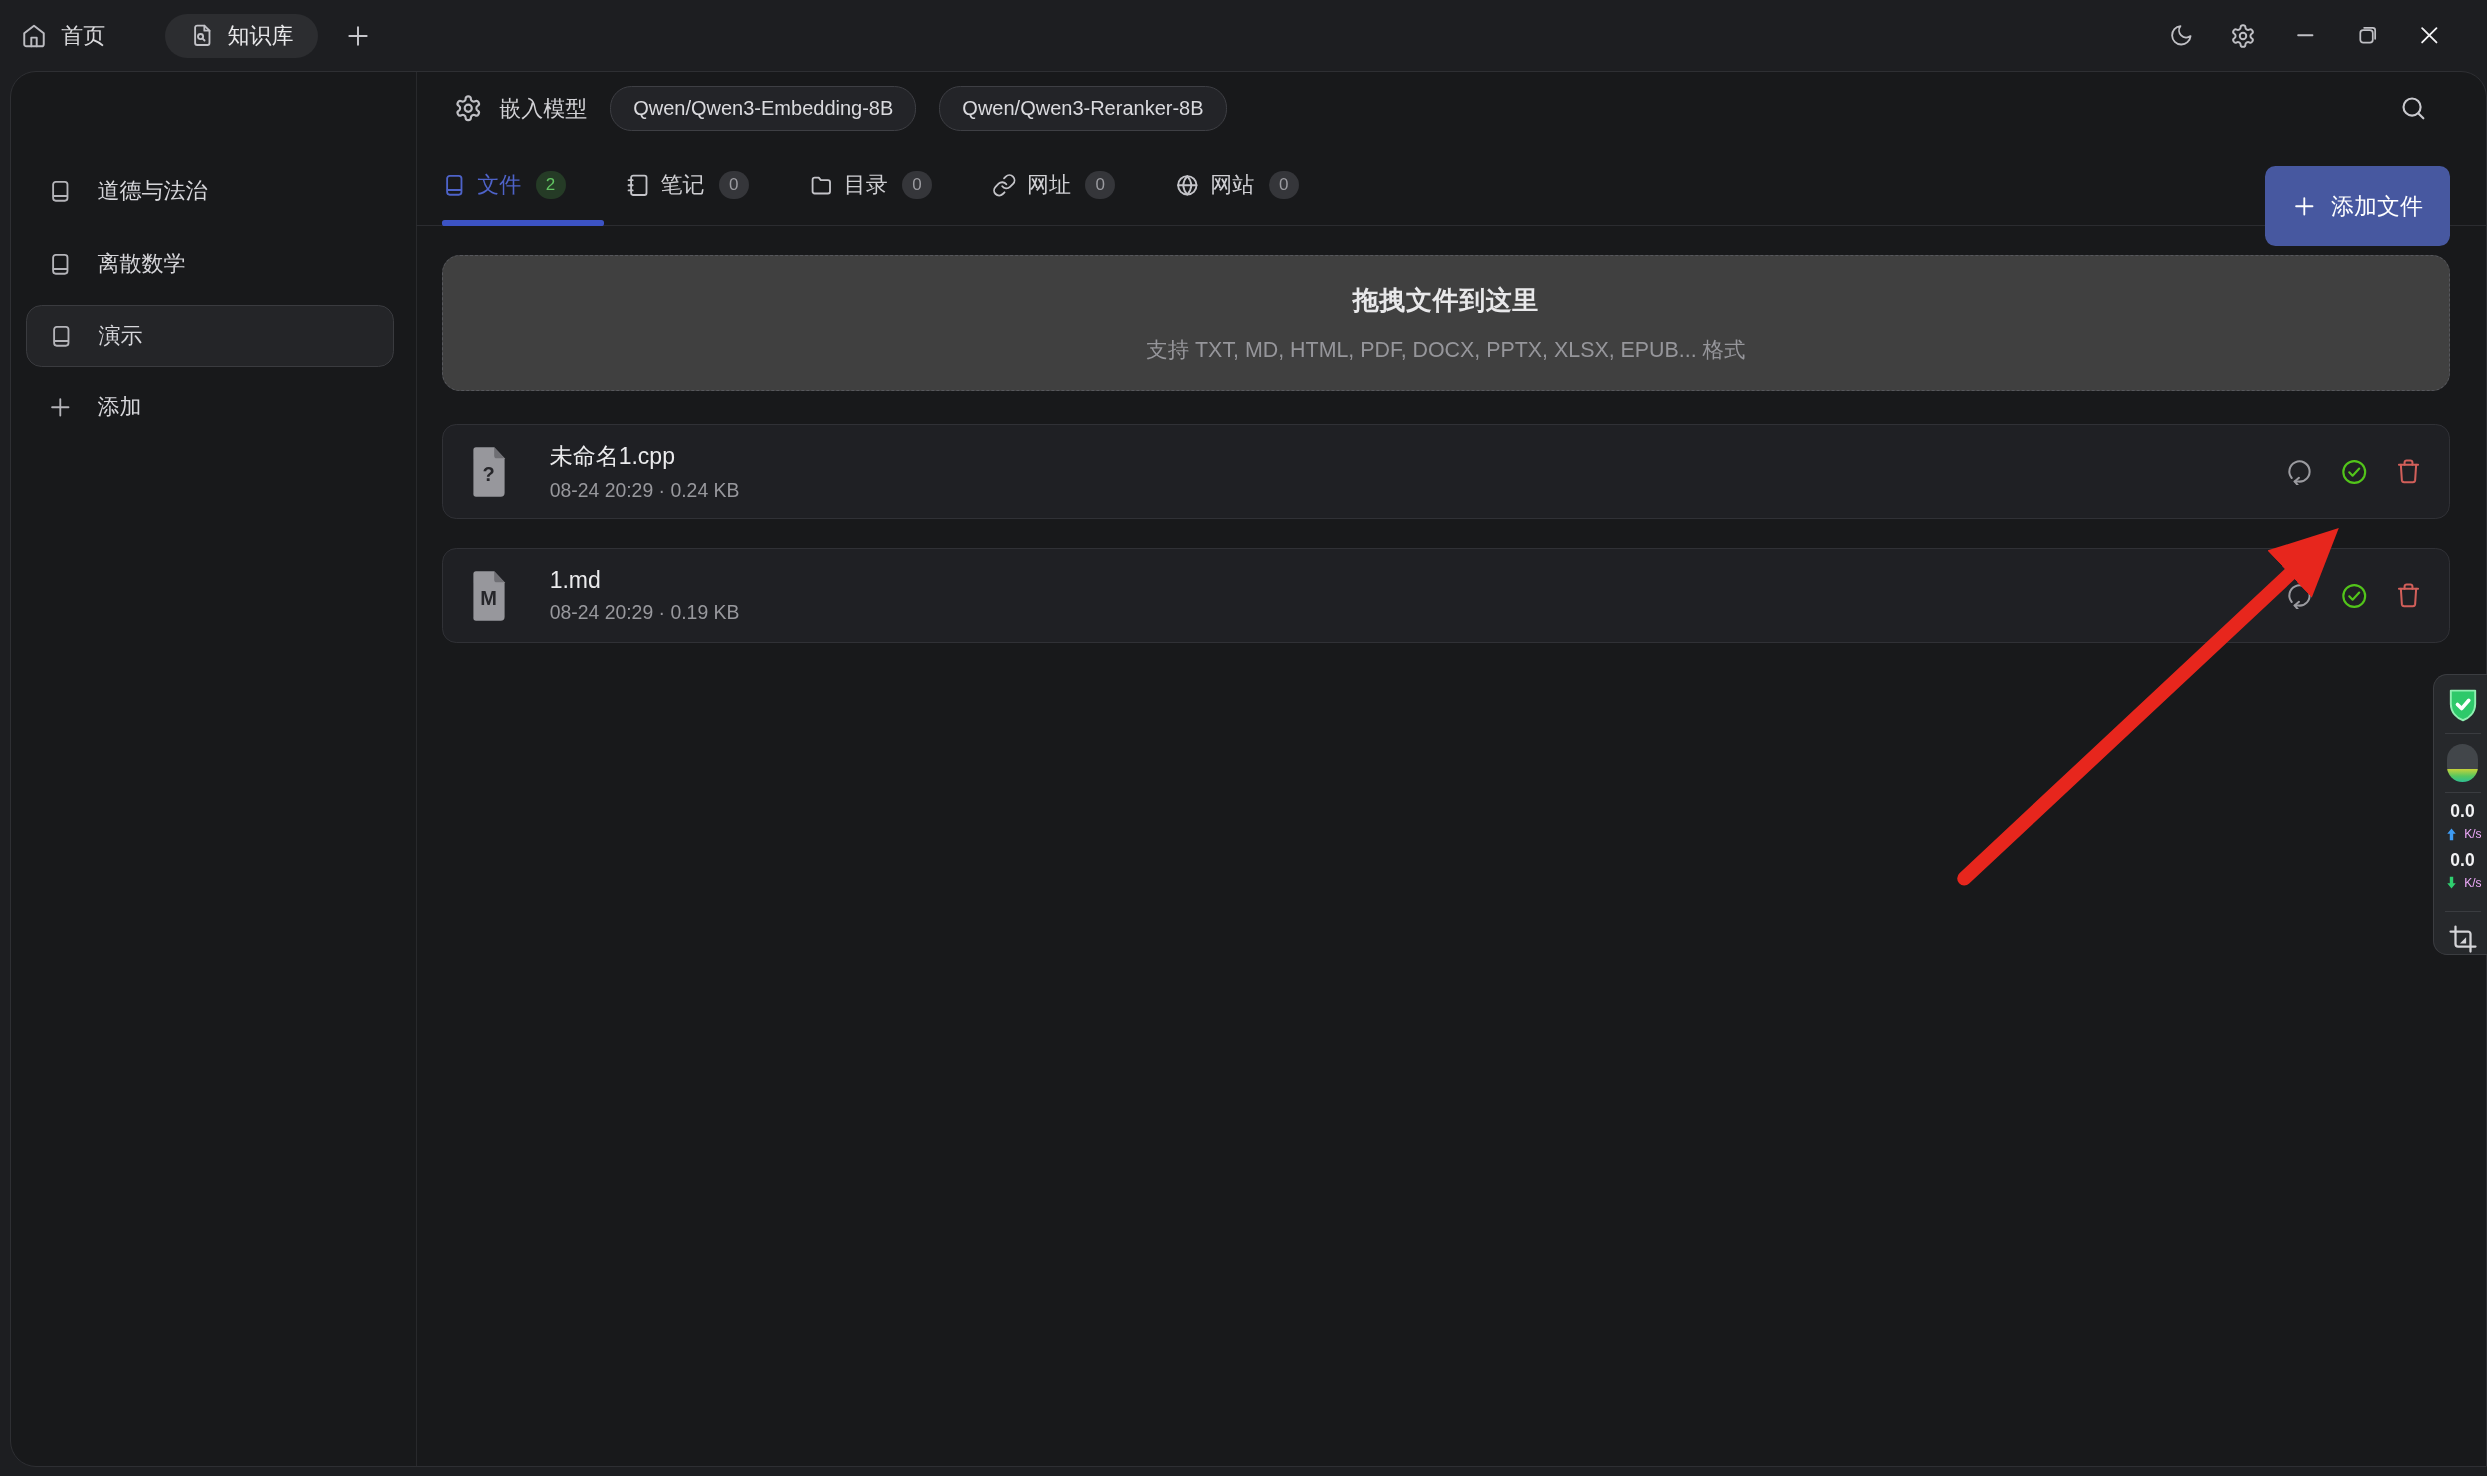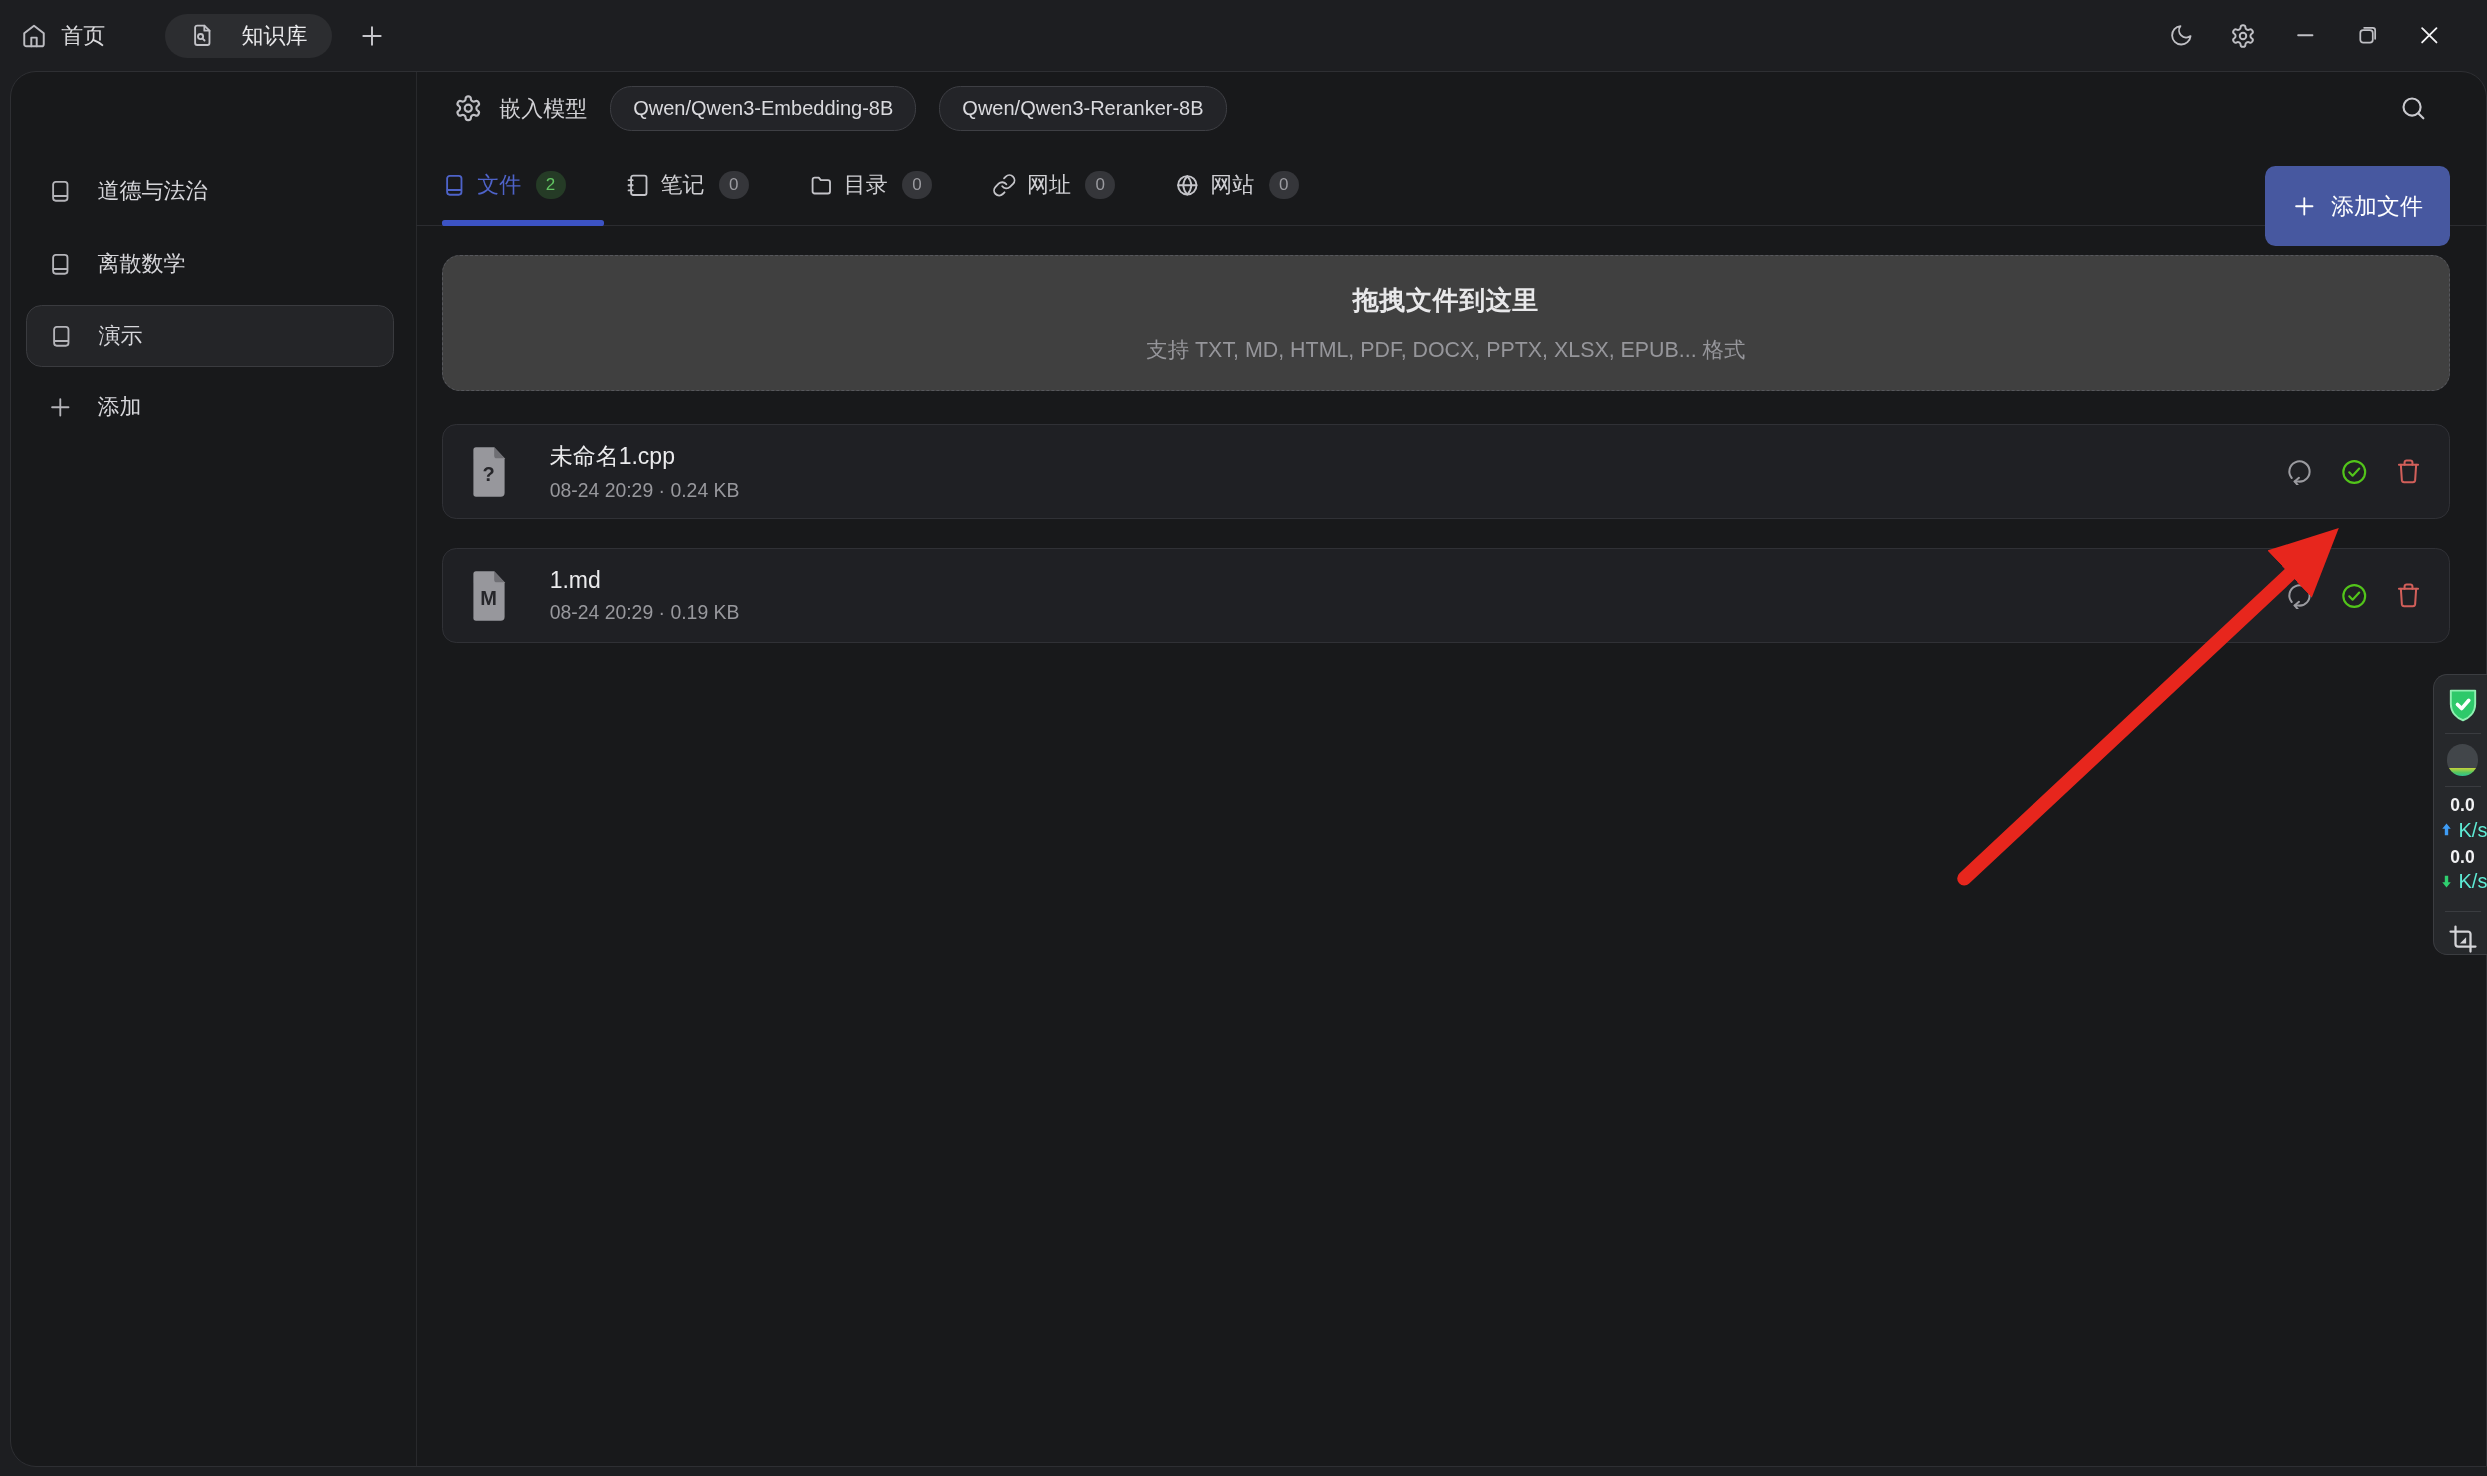--- a/index.html
+++ b/index.html
@@ -8,21 +8,21 @@
           -webkit-font-smoothing:antialiased;}
   svg{display:block;}
   .ico{stroke:currentColor;fill:none;stroke-width:1.8;stroke-linecap:round;stroke-linejoin:round;}
 
   
   .titlebar{position:absolute;left:0;top:0;width:2487px;height:71px;display:flex;
             align-items:center;justify-content:space-between;background:#1d1e21;}
   .tb-left{display:flex;align-items:center;height:100%;padding-left:21px;}
   .tb-home{display:flex;align-items:center;gap:14.2px;color:#dadadd;font-size:22px;cursor:default;}
   .tb-home svg{color:#bcbcc1;}
-  .tb-tab{display:flex;align-items:center;gap:27px;margin-left:60px;height:44px;padding:0 24.6px;
+  .tb-tab{display:flex;align-items:center;gap:13px;margin-left:60px;height:44px;padding:0 24.6px;
           border-radius:22px;background:#2c2d30;color:#e8e8ea;font-size:22px;}
   .tb-tab svg{color:#c3c3c8;}
   .tb-newtab{margin-left:27px;color:#c7c7cc;}
   .tb-right{display:flex;align-items:center;gap:0;height:100%;padding-right:27px;}
   .tb-btn{width:62px;height:100%;display:flex;align-items:center;justify-content:center;color:#c0c0c5;}
   .tb-btn.close{color:#f2f2f4;}
 
   
   .panel{position:absolute;left:9.7px;top:71px;right:0;bottom:9.7px;background:#18191b;
          border:0.6px solid #2e2f33;border-radius:26px 26px 0 26px;overflow:hidden;}
@@ -84,21 +84,21 @@
   
   .widget{position:absolute;left:2433px;top:674px;width:58px;height:281px;box-sizing:border-box;
           background:#26282b;border:0.6px solid #3b3d41;border-right:none;border-radius:14.2px 0 0 14.2px;
           display:flex;flex-direction:column;align-items:center;padding-top:11.7px;}
   .w-div{width:36px;height:0.6px;background:#3a3c40;margin:10.4px 0;}
   .capsule{width:31px;height:51px;border-radius:15.5px;overflow:hidden;display:flex;flex-direction:column;}
   .capsule .top{height:24.6px;background:#42464a;}
   .capsule .bot{flex:1;background:linear-gradient(180deg,#c6d23b 0%,#57c75f 55%,#2ebf92 100%);}
   .speed{display:flex;flex-direction:column;align-items:center;line-height:1;}
   .speed .num{font-size:17.5px;font-weight:700;color:#f2f2f4;margin-bottom:5.2px;}
-  .speed .unit{display:flex;align-items:center;gap:3.9px;font-size:20px;color:#5eead4;margin-bottom:9px;}
+  .speed .unit{display:flex;align-items:center;gap:3.9px;font-size:12px;color:#f0abfc;margin-bottom:9px;}
   .w-crop{color:#d4d4d8;margin-top:2.6px;}
 
   
   .arrow-overlay{position:absolute;left:0;top:0;width:2487px;height:1477px;pointer-events:none;}
 </style>
 </head>
 <body>
 
 <div class="screen">
 

